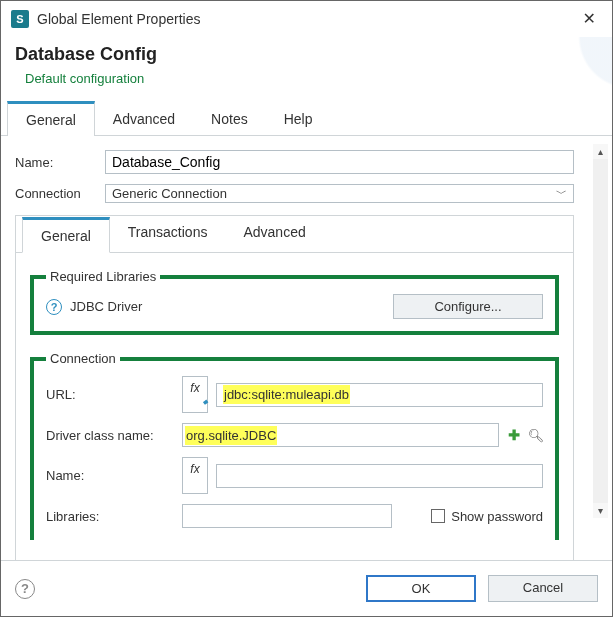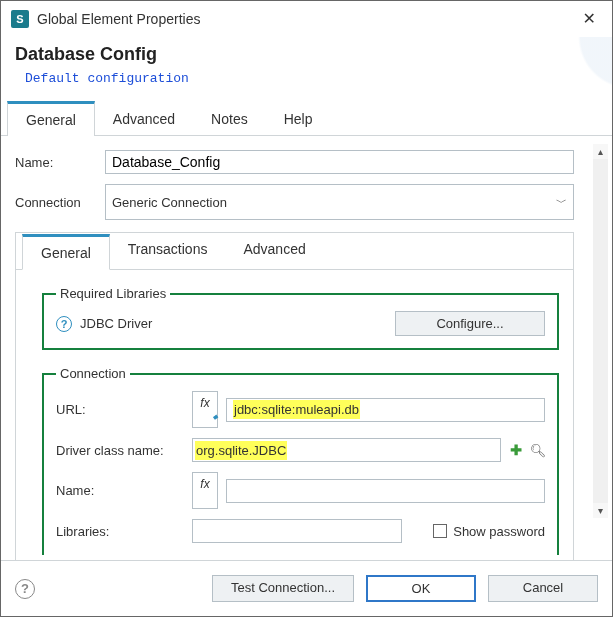--- a/index.html
+++ b/index.html
@@ -33,22 +33,21 @@
   .close-glyph { font-size: 16px; padding: 2px 6px; cursor: pointer; }
   .heading {
     padding: 10px 14px 2px 14px;
     font-size: 18px;
     font-weight: 600;
     color: #222;
   }
   .subheading {
     padding: 4px 18px 14px 24px;
     font-size: 13px;
-    color: #1d4ed8;
-    font-family: Liberation Mono, monospace;
+    color: #15803d;
   }
   .corner-art {
     position: absolute;
     top: 36px; right: 0;
     width: 90px; height: 60px;
     background: radial-gradient(circle at 120% 0%, #e8f0f8 40%, transparent 42%);
     opacity: 0.6;
     pointer-events: none;
   }
   .tabstrip {
@@ -96,21 +95,21 @@
     border: 1px solid #b5bfc6;
     background: #fff;
     height: 24px;
     padding: 2px 6px;
     font-size: 14px;
   }
   .select {
     flex: 1;
     border: 1px solid #b5bfc6;
     background: #fff;
-    height: 36px;
+    height: 19px;
     display: flex; align-items: center; justify-content: space-between;
     padding: 6px 6px;
     cursor: pointer;
   }
   .chev { font-size: 11px; color: #555; }
   .inner-panel {
     border: 1px solid #d0d5d8;
     margin-top: 12px;
     padding: 14px 14px 18px 14px;
   }
@@ -126,22 +125,22 @@
     cursor: pointer;
   }
   .inner-tabs .itab.active {
     border: 1px solid #d0d5d8;
     border-bottom: 1px solid #fff;
     border-top: 3px solid #2f8fbf;
     position: relative; top: 1px;
     background: #fff;
   }
   fieldset {
-    border: 2px solid #15803d;
-    margin: 0 0 16px 12px;
+    border: 4px solid #15803d;
+    margin: 0 0 16px 0;
     padding: 10px 12px 12px 12px;
   }
   legend { padding: 0 4px; color: #333; font-size: 13px; }
   .driver-row { display: flex; align-items: center; justify-content: space-between; }
   .driver-left { display: flex; align-items: center; gap: 8px; }
   .help-icon {
     width: 16px; height: 16px; border: 1px solid #2f8fbf; border-radius: 50%;
     display: inline-flex; align-items: center; justify-content: center;
     color: #2f8fbf; font-size: 11px; font-weight: bold;
   }
@@ -299,17 +298,16 @@
           <span>Show password</span>
         </div>
       </div>
     </fieldset>
   </div>
 </div>
 
 <div class="footer">
   <span class="help-icon" style="width:20px;height:20px;font-size:13px;border-color:#888;color:#888;">?</span>
   <div class="footer-right">
-    <div class="btn">Test Connection...</div>
     <div class="btn primary" style="min-width:110px;">OK</div>
     <div class="btn" style="min-width:110px;">Cancel</div>
   </div>
 </div>
 
 </body></html>

